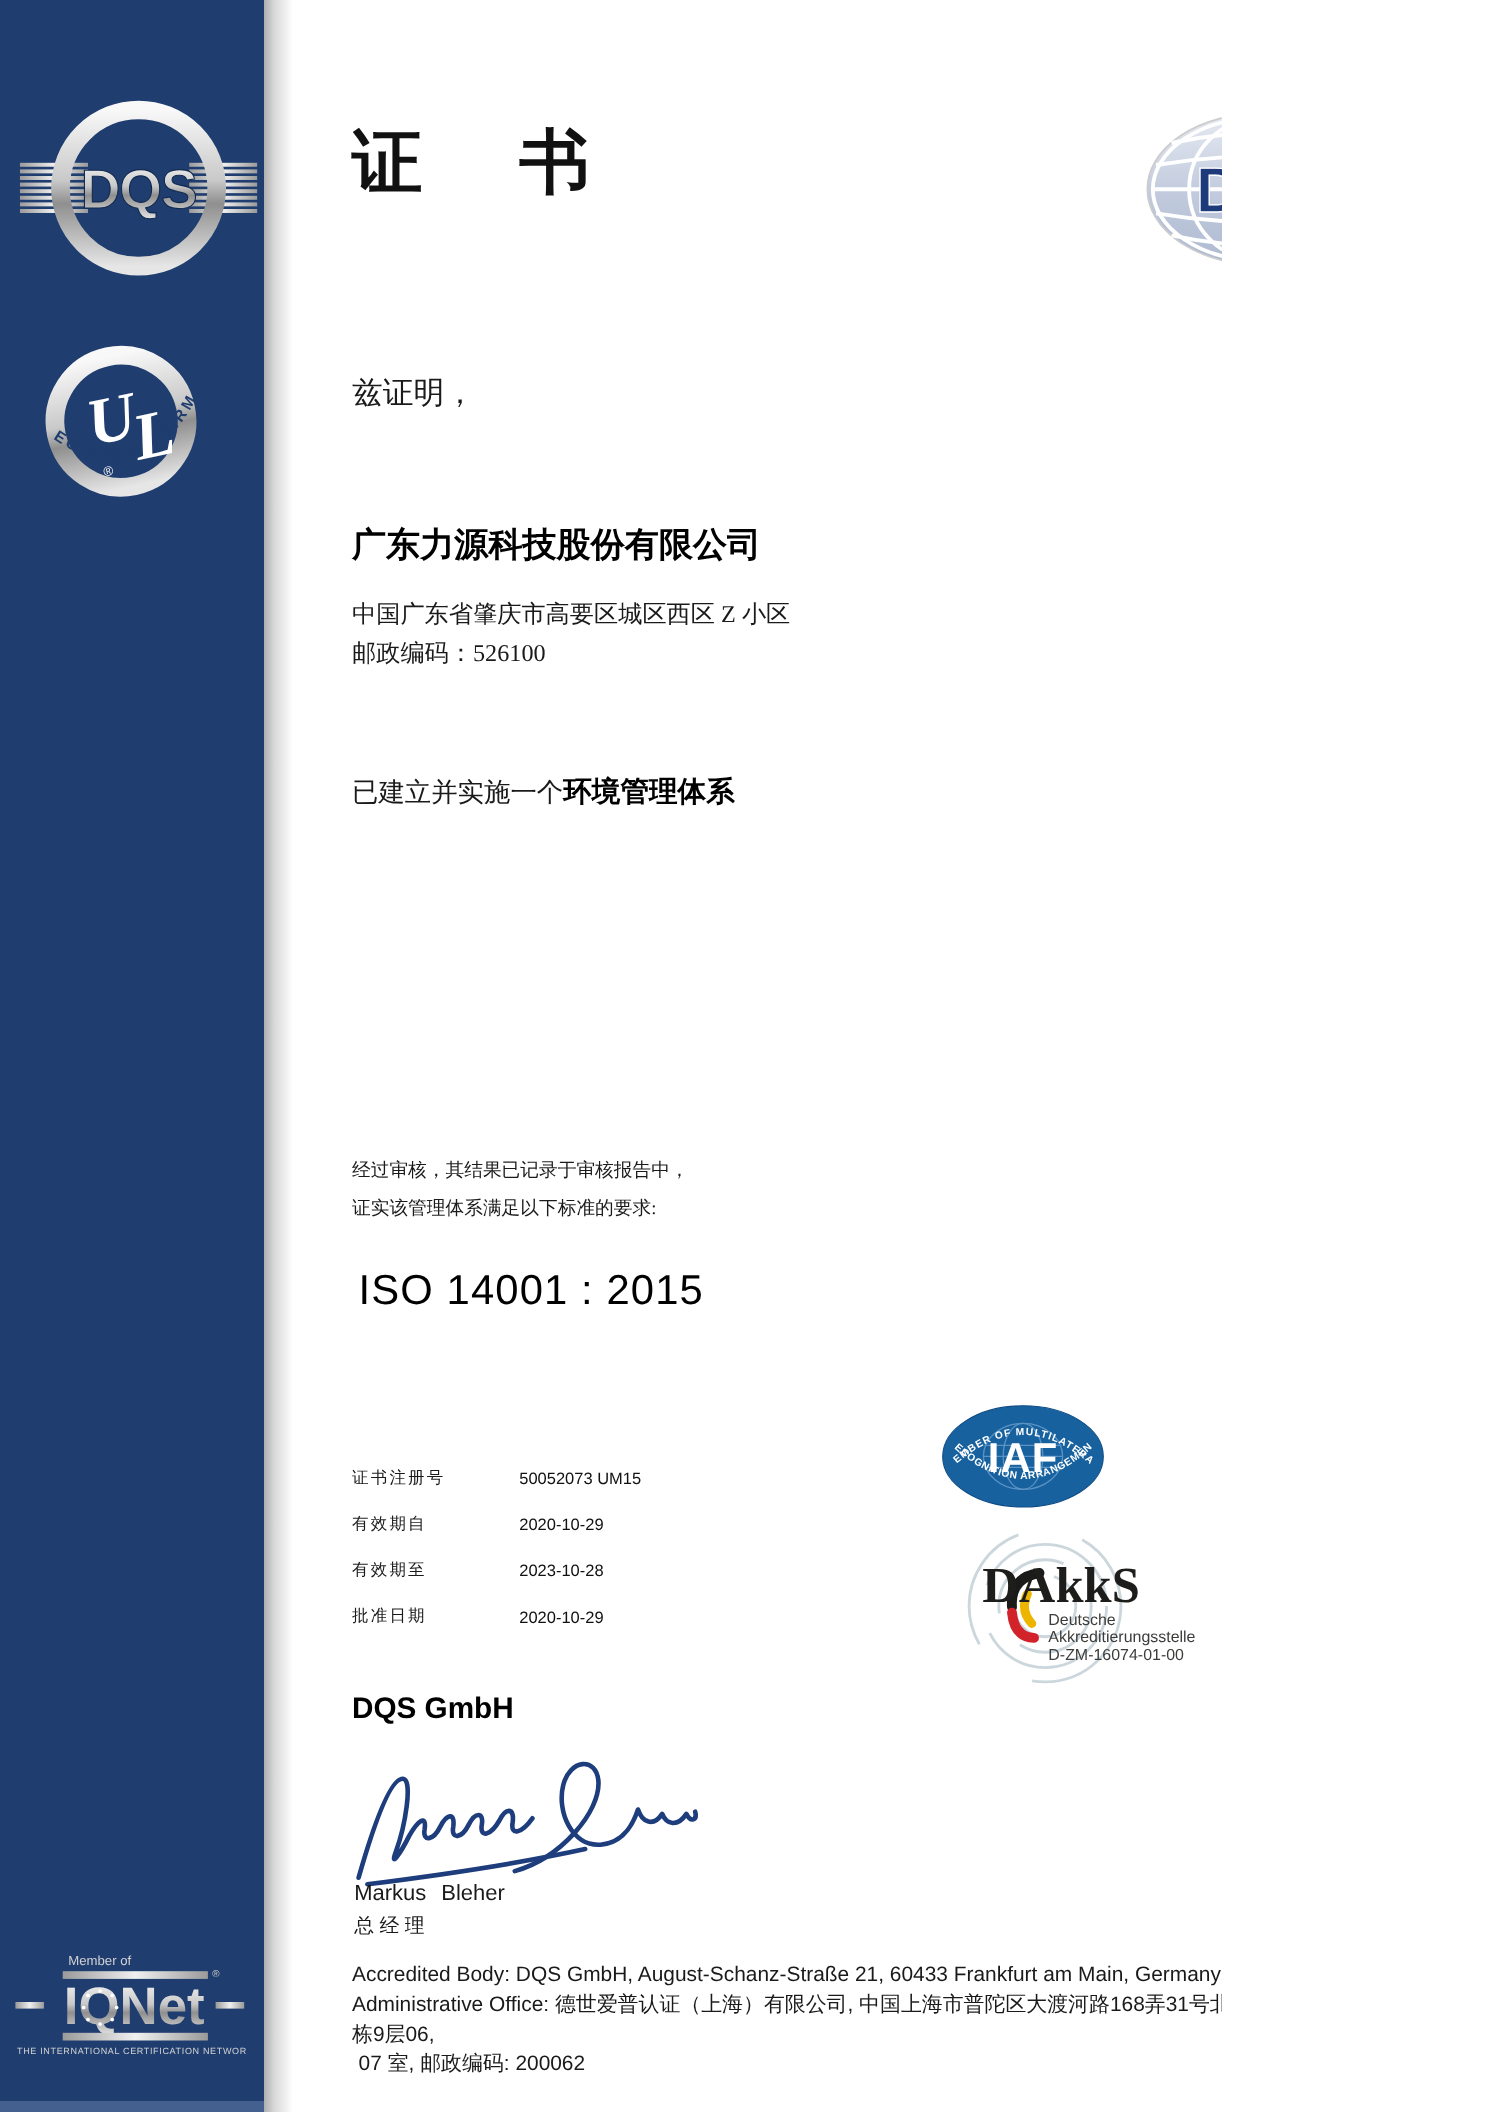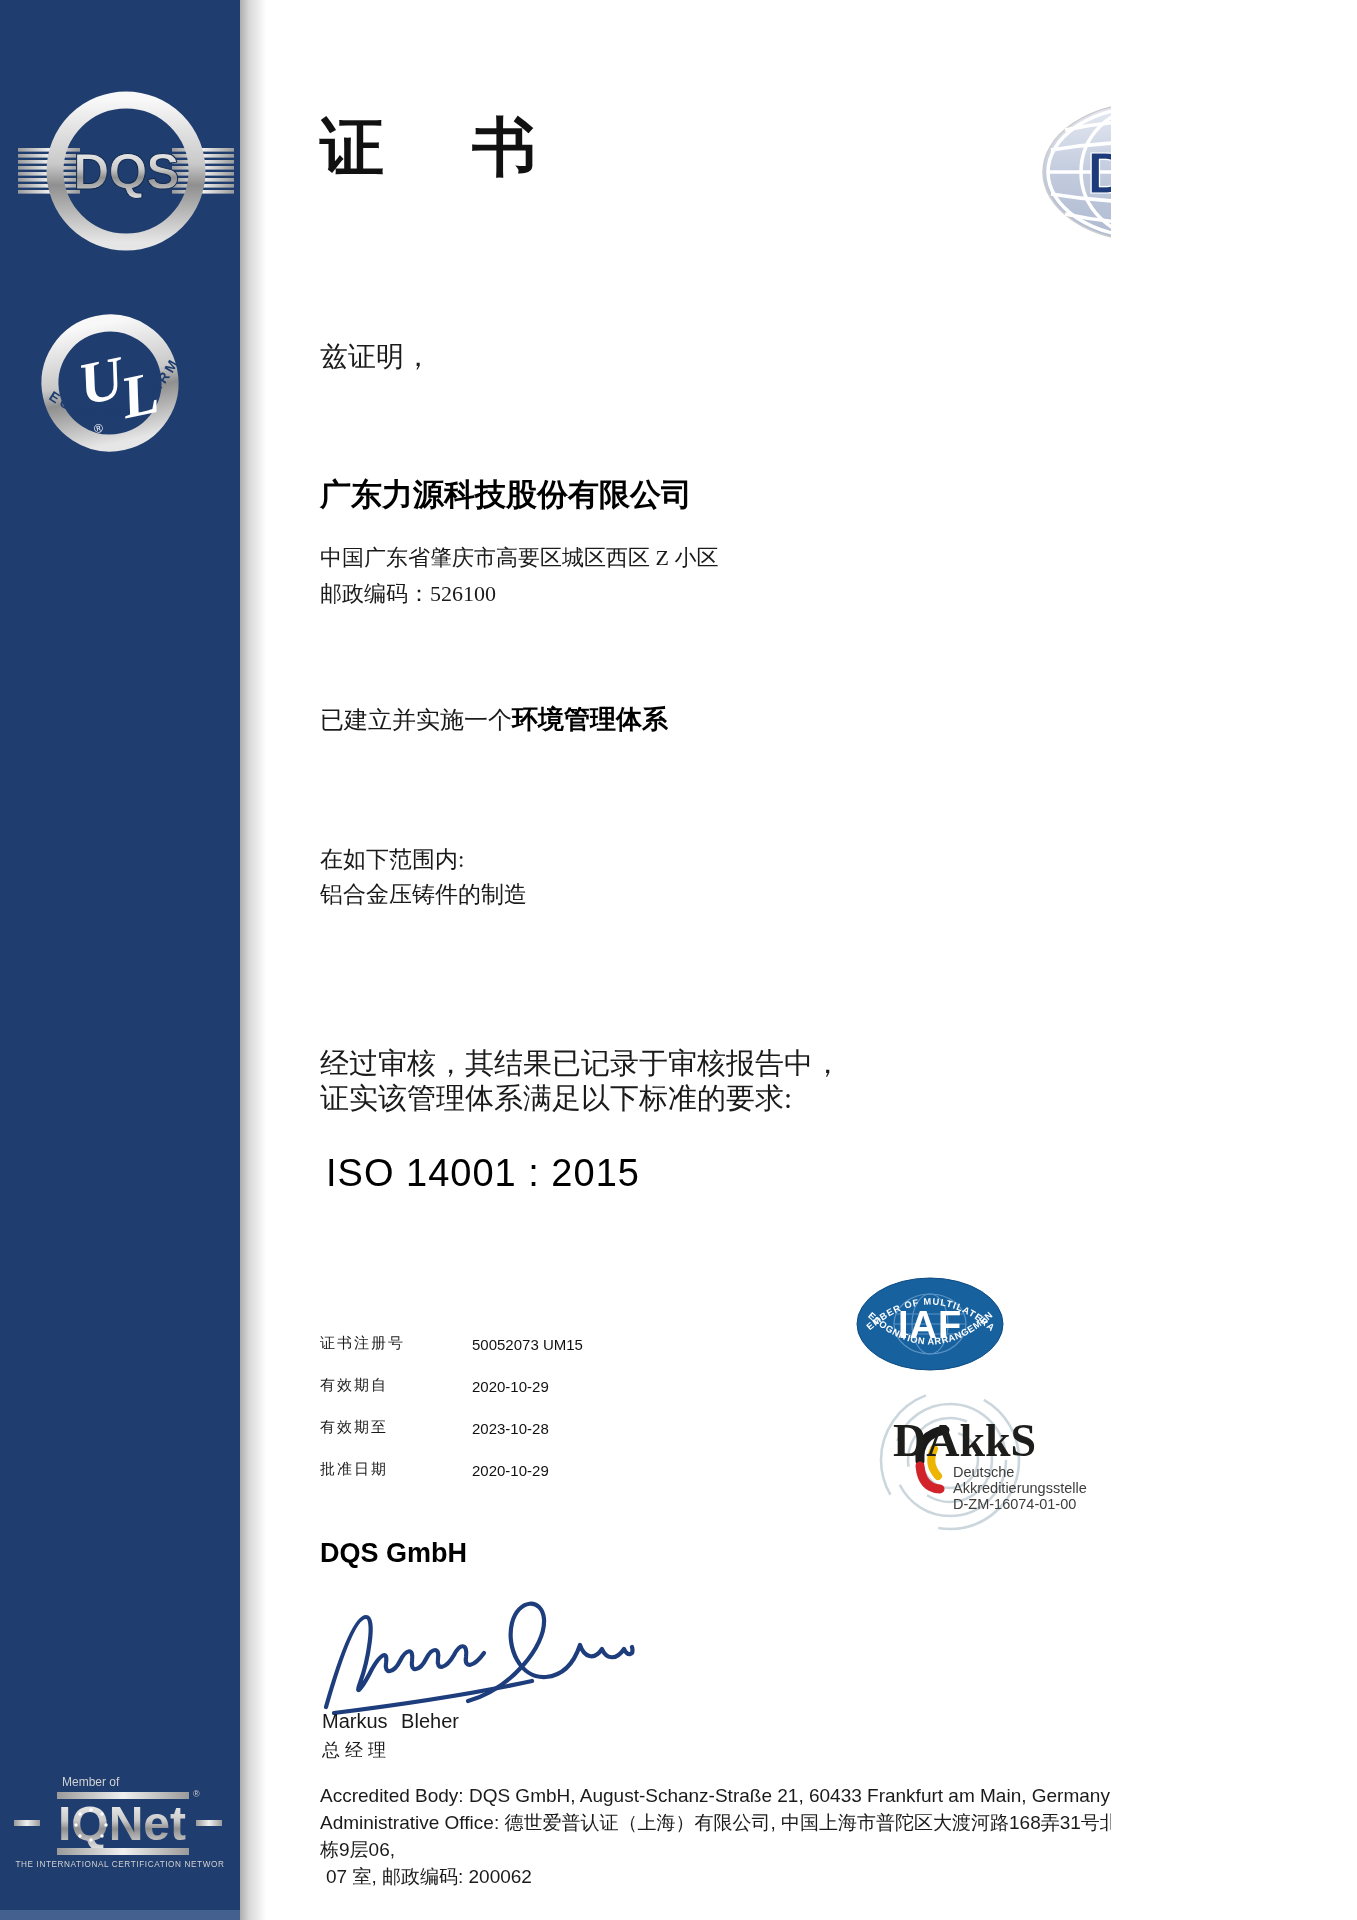--- a/index.html
+++ b/index.html
@@ -16,21 +16,21 @@
   .abs{position:absolute;}
 
   
   .title{left:320px;top:104px;font-size:64px;font-weight:600;letter-spacing:12px;color:#111;}
   .intro{left:320px;top:338px;font-size:28px;color:#1a1a1a;}
   .company{left:320px;top:474px;font-size:31px;font-weight:bold;color:#000;}
   .addr{left:320px;top:540px;font-size:22px;color:#1a1a1a;line-height:36px;}
   .implemented{left:320px;top:702px;font-size:24px;color:#1a1a1a;}
   .implemented b{font-size:26px;color:#000;font-family:"Liberation Sans","DejaVu Sans",sans-serif;}
   .scope{left:320px;top:842px;font-size:23px;color:#1a1a1a;line-height:35px;}
-  .audit{left:320px;top:1046px;font-size:29px;color:#1a1a1a;line-height:35px;}
+  .audit{left:320px;top:1046px;font-size:17px;color:#1a1a1a;line-height:35px;}
   .standard{left:326px;top:1152px;font-size:38px;font-weight:normal;color:#000;letter-spacing:1px;}
 
   .details{left:320px;top:1311px;width:470px;}
   .drow{height:42px;font-size:15px;display:flex;align-items:flex-end;}
   .dlabel{width:152px;color:#1a1a1a;letter-spacing:2px;font-family:"Liberation Serif","DejaVu Serif",serif;}
   .dvalue{color:#111;font-family:"Liberation Sans","DejaVu Sans",sans-serif;}
 
   .issuer-org{left:320px;top:1538px;font-size:27px;font-weight:bold;color:#000;}
   .signer-name{left:322px;top:1710px;font-size:20px;color:#1a1a1a;word-spacing:8px;}
   .signer-title{left:322px;top:1738px;font-size:18px;color:#1a1a1a;letter-spacing:5px;}
@@ -153,24 +153,20 @@
 
   <div class="abs serif addr">
     <div>中国广东省肇庆市高要区城区西区 Z 小区</div>
     <div>邮政编码：526100</div>
   </div>
 
   <div class="abs serif implemented">
     <span>已建立并实施一个</span><b>环境管理体系</b>
   </div>
 
-  <div class="abs serif scope">
-    <div>在如下范围内:</div>
-    <div>铝合金压铸件的制造</div>
-  </div>
 
   <div class="abs serif audit">
     <div>经过审核，其结果已记录于审核报告中，</div>
     <div>证实该管理体系满足以下标准的要求:</div>
   </div>
 
   <div class="abs sans standard">ISO 14001 : 2015</div>
 
   <div class="abs details">
     <div class="drow">

